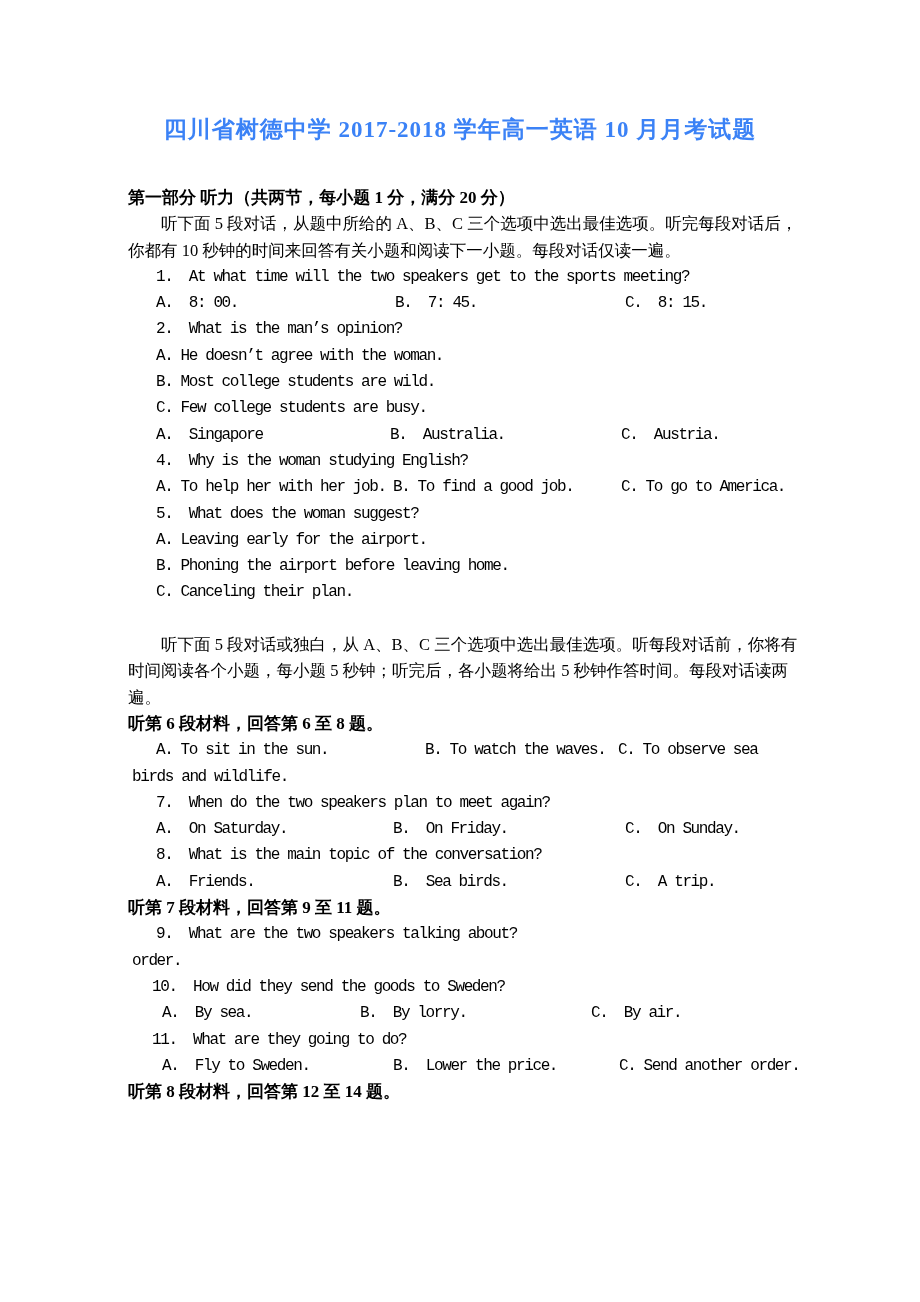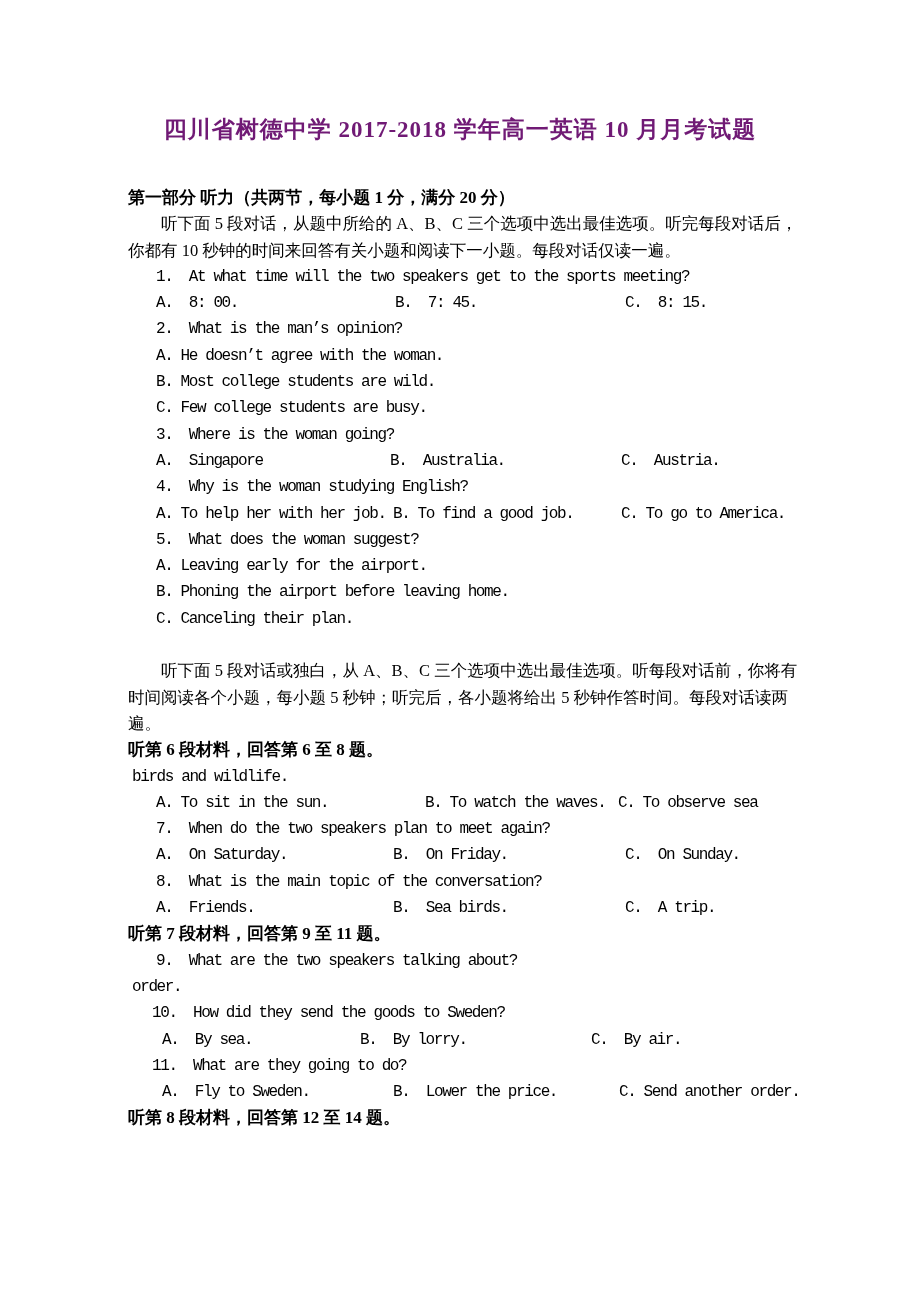--- a/index.html
+++ b/index.html
@@ -55,46 +55,45 @@
     position:absolute;
     top:0;
     white-space:pre;
   }
   .blank{height:26.3px;}
 </style>
 </head>
 <body>
 
 <div class="page" style="background: rgb(255, 255, 255); color: rgb(0, 0, 0);">
-  <h1 class="doc-title" style="color: #701a75;">四川省树德中学 2017-2018 学年高一英语 10 月月考试题</h1>
+  <h1 class="doc-title" style="color: #3b82f6;">四川省树德中学 2017-2018 学年高一英语 10 月月考试题</h1>
   <div class="doc-body">
       <div class="line heading">第一部分 听力（共两节，每小题 1 分，满分 20 分）</div>
       <div class="line para indent">听下面 5 段对话，从题中所给的 A、B、C 三个选项中选出最佳选项。听完每段对话后，</div>
       <div class="line para">你都有 10 秒钟的时间来回答有关小题和阅读下一小题。每段对话仅读一遍。</div>
       <div class="line question">1.  At what time will the two speakers get to the sports meeting?</div>
       <div class="line optline"><span class="seg" style="left: 28px;">A.  8: 00.</span><span class="seg" style="left: 267px;">B.  7: 45.</span><span class="seg" style="left: 497px;">C.  8: 15.</span></div>
       <div class="line question">2.  What is the man’s opinion?</div>
       <div class="line optline"><span class="seg" style="left: 28px;">A. He doesn’t agree with the woman.</span></div>
       <div class="line optline"><span class="seg" style="left: 28px; text-align: center;">B. Most college students are wild.</span></div>
       <div class="line optline"><span class="seg" style="left: 28px;">C. Few college students are busy.</span></div>
-      <div class="line question">3.  Where is the woman going?</div>
       <div class="line optline"><span class="seg" style="left: 28px;">A.  Singapore</span><span class="seg" style="left: 262px;">B.  Australia.</span><span class="seg" style="left: 493px;">C.  Austria.</span></div>
       <div class="line question">4.  Why is the woman studying English?</div>
       <div class="line optline"><span class="seg" style="left: 28px;">A. To help her with her job.</span><span class="seg" style="left: 265px;">B. To find a good job.</span><span class="seg" style="left: 493px;">C. To go to America.</span></div>
       <div class="line question">5.  What does the woman suggest?</div>
       <div class="line optline"><span class="seg" style="left: 28px;">A. Leaving early for the airport.</span></div>
       <div class="line optline"><span class="seg" style="left: 28px;">B. Phoning the airport before leaving home.</span></div>
       <div class="line optline"><span class="seg" style="left: 28px;">C. Canceling their plan.</span></div>
       <div class="line blank"></div>
       <div class="line para indent">听下面 5 段对话或独白，从 A、B、C 三个选项中选出最佳选项。听每段对话前，你将有</div>
       <div class="line para">时间阅读各个小题，每小题 5 秒钟；听完后，各小题将给出 5 秒钟作答时间。每段对话读两</div>
       <div class="line para">遍。</div>
       <div class="line heading">听第 6 段材料，回答第 6 至 8 题。</div>
+      <div class="line optline"><span class="seg" style="left: 28px;">A. To sit in the sun.</span><span class="seg" style="left: 297px;">B. To watch the waves.</span><span class="seg" style="left: 490px;">C. To observe sea</span></div>
       <div class="line cont">birds and wildlife.</div>
-      <div class="line optline"><span class="seg" style="left: 28px;">A. To sit in the sun.</span><span class="seg" style="left: 297px;">B. To watch the waves.</span><span class="seg" style="left: 490px;">C. To observe sea</span></div>
       <div class="line question">7.  When do the two speakers plan to meet again?</div>
       <div class="line optline"><span class="seg" style="left: 28px;">A.  On Saturday.</span><span class="seg" style="left: 265px;">B.  On Friday.</span><span class="seg" style="left: 497px;">C.  On Sunday.</span></div>
       <div class="line question">8.  What is the main topic of the conversation?</div>
       <div class="line optline"><span class="seg" style="left: 28px;">A.  Friends.</span><span class="seg" style="left: 265px;">B.  Sea birds.</span><span class="seg" style="left: 497px;">C.  A trip.</span></div>
       <div class="line heading">听第 7 段材料，回答第 9 至 11 题。</div>
       <div class="line question">9.  What are the two speakers talking about?</div>
       <div class="line cont">order.</div>
       <div class="line question wide">10.  How did they send the goods to Sweden?</div>
       <div class="line optline"><span class="seg" style="left: 34px;">A.  By sea.</span><span class="seg" style="left: 232px;">B.  By lorry.</span><span class="seg" style="left: 463px;">C.  By air.</span></div>
       <div class="line question wide">11.  What are they going to do?</div>

